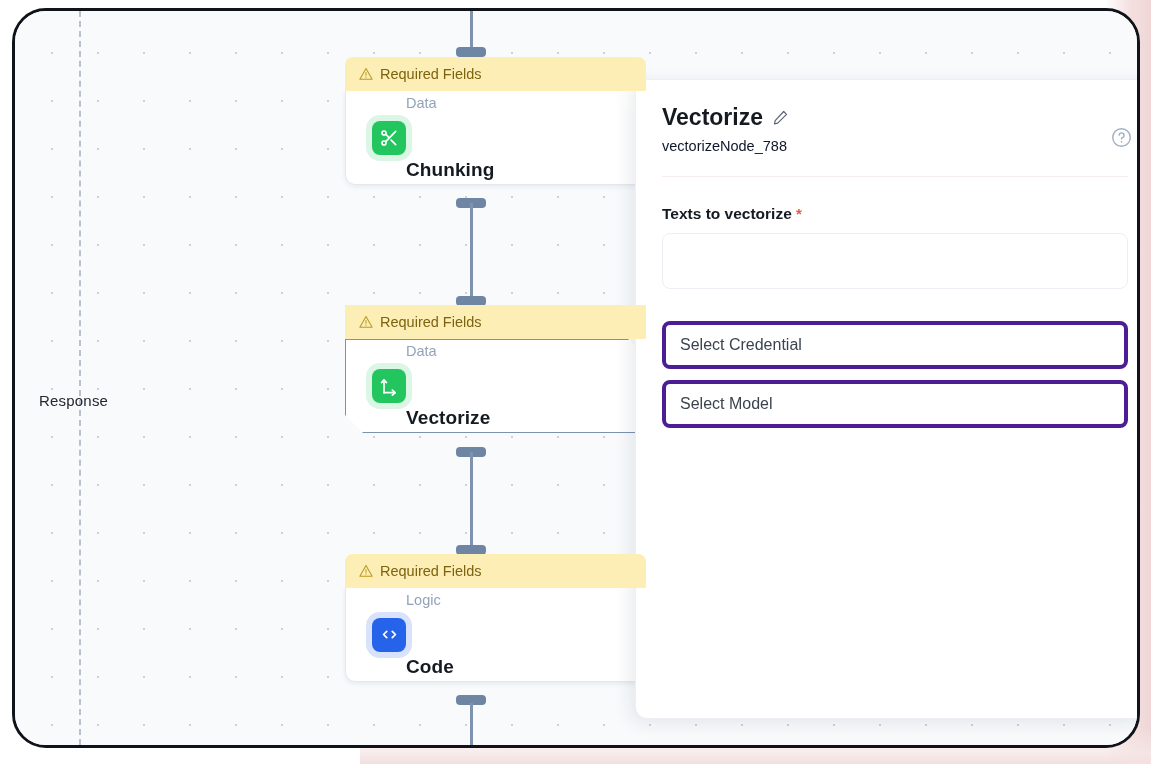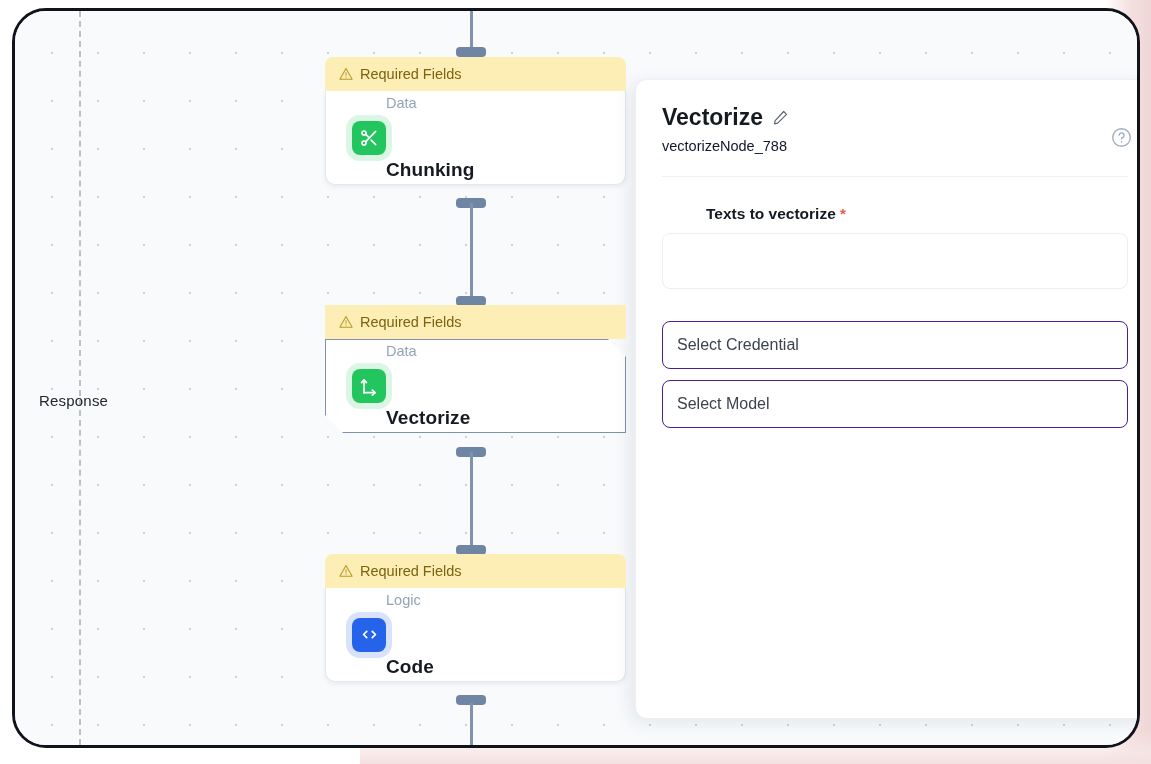--- a/index.html
+++ b/index.html
@@ -60,21 +60,21 @@
     font-size: 15px;
     color: #222730;
     letter-spacing: .2px;
     white-space: nowrap;
   }
 
   
   .node {
     position: absolute;
     width: 342px;
-    left: 269px;
+    left: 289px;
     padding-left: 41px;
   }
   .node-banner {
     height: 34px;
     background: #fdeeb6;
     border-radius: 8px 8px 0 0;
     display: flex;
     align-items: center;
     gap: 7px;
     padding: 0 0 0 14px;
@@ -181,41 +181,40 @@
     height: 1px;
     background: #f6ecee;
   }
 
   .field-group { margin-top: 28px; }
   .field-label {
     font-size: 15.5px;
     font-weight: 700;
     color: #141a21;
     margin-bottom: 10px;
-    margin-left: 44px;
   }
   .req-star { color: #e8594a; font-size: 15px; }
 
   .text-area {
     width: 100%;
     height: 56px;
     border: 1px solid #ebeff4;
     border-radius: 8px;
     background: #fff;
     font-family: "Liberation Sans", sans-serif;
     font-size: 15.5px;
     color: #2b3340;
     padding: 10px 14px;
     resize: none;
     outline: none;
   }
   .select-box {
     width: 100%;
     height: 48px;
-    border: 1px solid #4c1d95;
+    border: 4px solid #4c1d95;
     border-radius: 8px;
     background: #fff;
     display: flex;
     align-items: center;
     padding: 0 14px;
     font-size: 16px;
     color: #3b434f;
     margin-bottom: 11px;
     cursor: pointer;
   }

